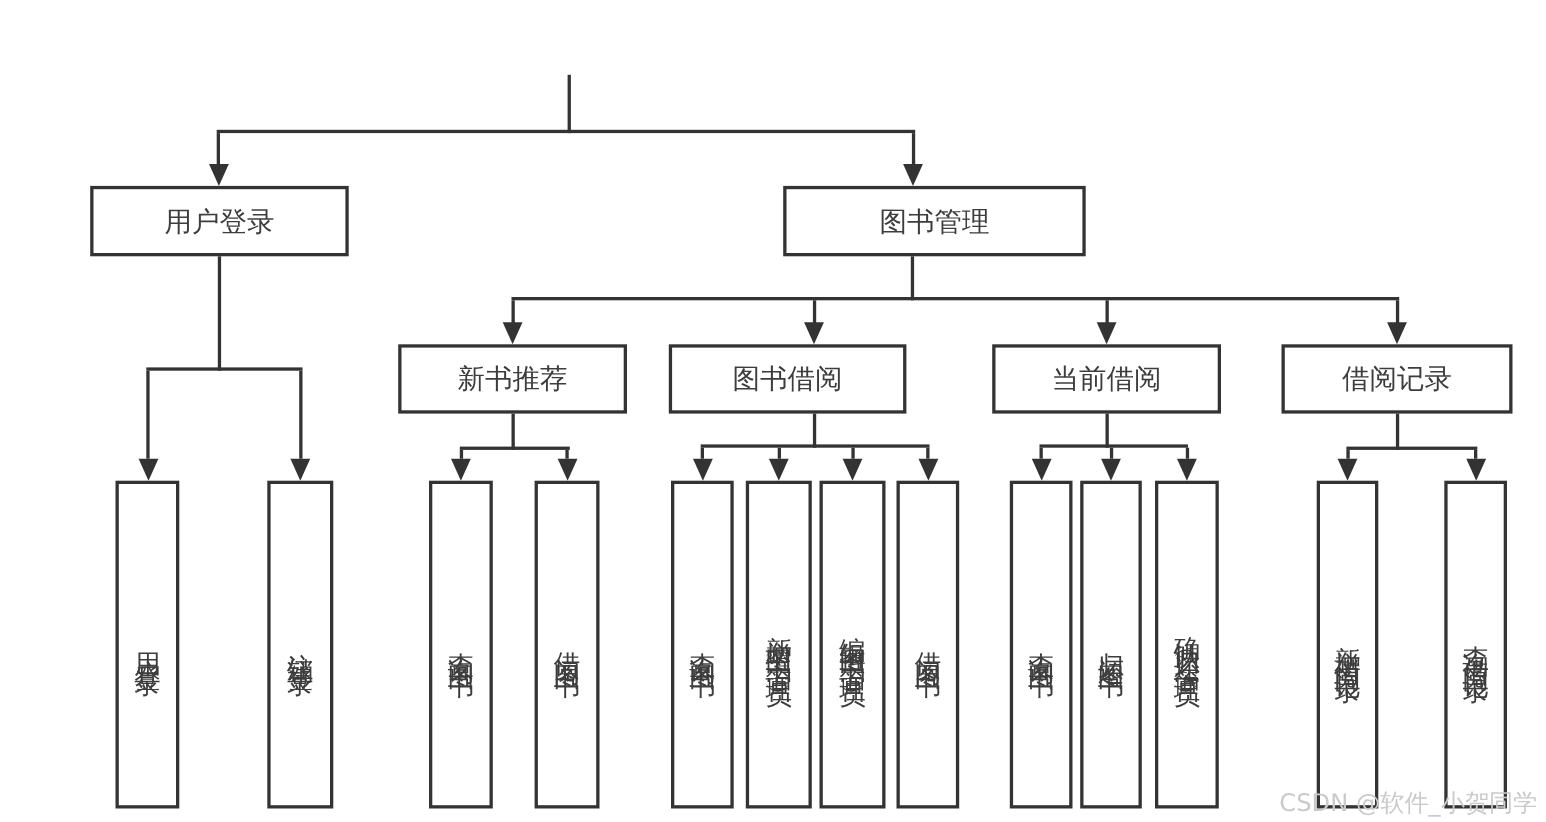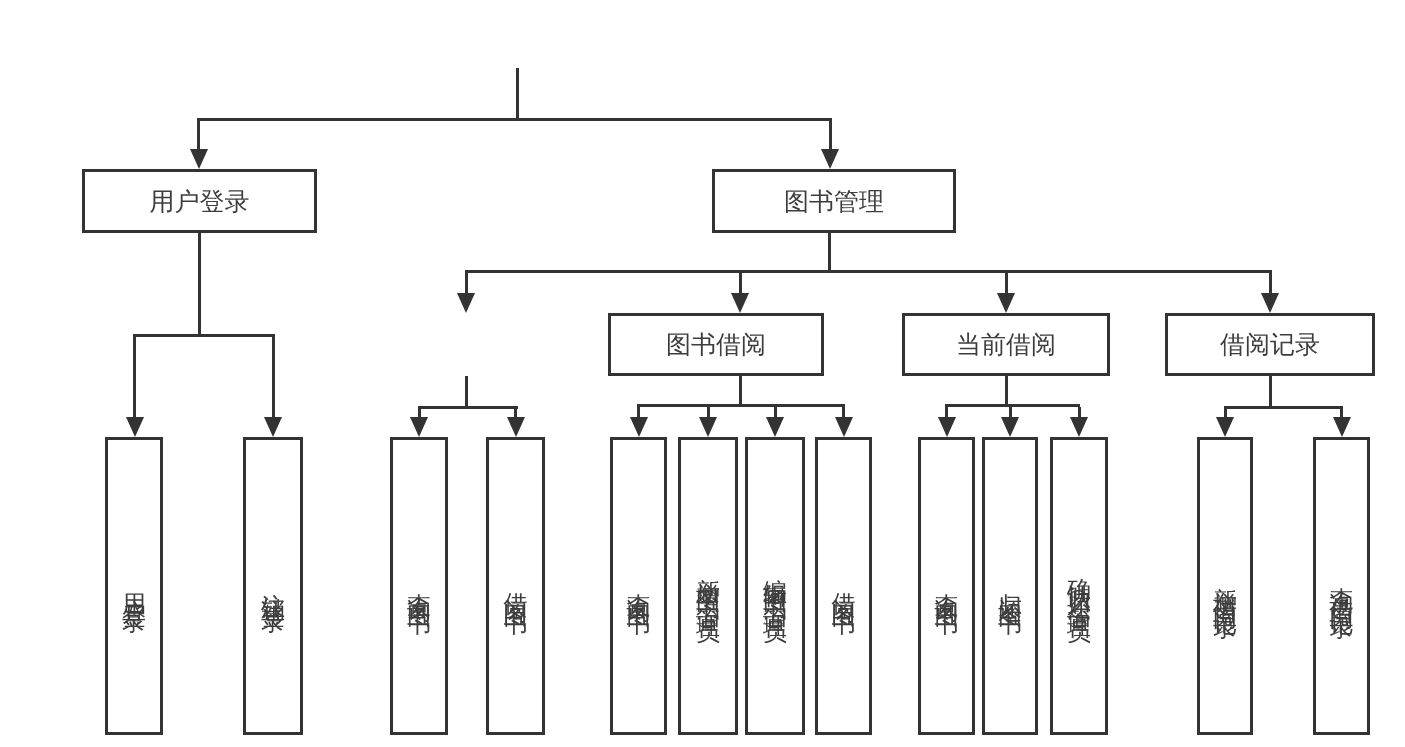--- a/index.html
+++ b/index.html
@@ -45,21 +45,21 @@
   <div class="vline" style="left:516px;top:68px;height:53px"></div>
   <div class="hline" style="left:197px;top:118px;width:635px"></div>
   <div class="vline" style="left:197px;top:121px;height:30px"></div>
   <div class="arrow" style="left:190px;top:149px"></div>
   <div class="vline" style="left:829px;top:121px;height:30px"></div>
   <div class="arrow" style="left:821px;top:149px"></div>
 
   <div class="box h" style="left:82px;top:169px;width:235px;height:64px">
     <span class="lbl">用户登录</span>
   </div>
-  <div class="box h" style="left:712px;top:169px;width:244px;height:64px">
+  <div class="box h" style="left:712px;top:169px;width:275px;height:64px">
     <span class="lbl">图书管理</span>
   </div>
 
   <div class="vline" style="left:198px;top:233px;height:104px"></div>
   <div class="hline" style="left:133px;top:334px;width:142px"></div>
   <div class="vline" style="left:133px;top:337px;height:80px"></div>
   <div class="vline" style="left:271.5px;top:337px;height:80px"></div>
   <div class="arrow" style="left:125.5px;top:417px"></div>
   <div class="arrow" style="left:264px;top:417px"></div>
 
@@ -67,20 +67,23 @@
   <div class="hline" style="left:465px;top:270px;width:807px"></div>
   <div class="vline" style="left:464.5px;top:273px;height:21px"></div>
   <div class="arrow" style="left:457px;top:293px"></div>
   <div class="vline" style="left:738.5px;top:273px;height:21px"></div>
   <div class="arrow" style="left:731px;top:293px"></div>
   <div class="vline" style="left:1004.5px;top:273px;height:21px"></div>
   <div class="arrow" style="left:997px;top:293px"></div>
   <div class="vline" style="left:1268.5px;top:273px;height:21px"></div>
   <div class="arrow" style="left:1261px;top:293px"></div>
 
+  <div class="box h" style="left:362px;top:313px;width:208px;height:63px">
+    <span class="lbl">新书推荐</span>
+  </div>
   <div class="box h" style="left:608px;top:313px;width:216px;height:63px">
     <span class="lbl">图书借阅</span>
   </div>
   <div class="box h" style="left:1165px;top:313px;width:210px;height:63px">
     <span class="lbl">借阅记录</span>
   </div>
   <div class="box h" style="left:902px;top:313px;width:208px;height:63px">
     <span class="lbl">当前借阅</span>
   </div>
 
@@ -155,14 +158,15 @@
     <span class="lbl">确认归还（管理员）</span>
   </div>
 
   <div class="box v" style="left:1197px;top:437px;width:56px;height:298px">
     <span class="lbl">新增借阅记录</span>
   </div>
   <div class="box v" style="left:1313px;top:437px;width:57px;height:298px">
     <span class="lbl">查询借阅记录</span>
   </div>
 
+  <div class="watermark">CSDN @软件_小贺同学</div>
 
 </div>
 
 </body></html>

